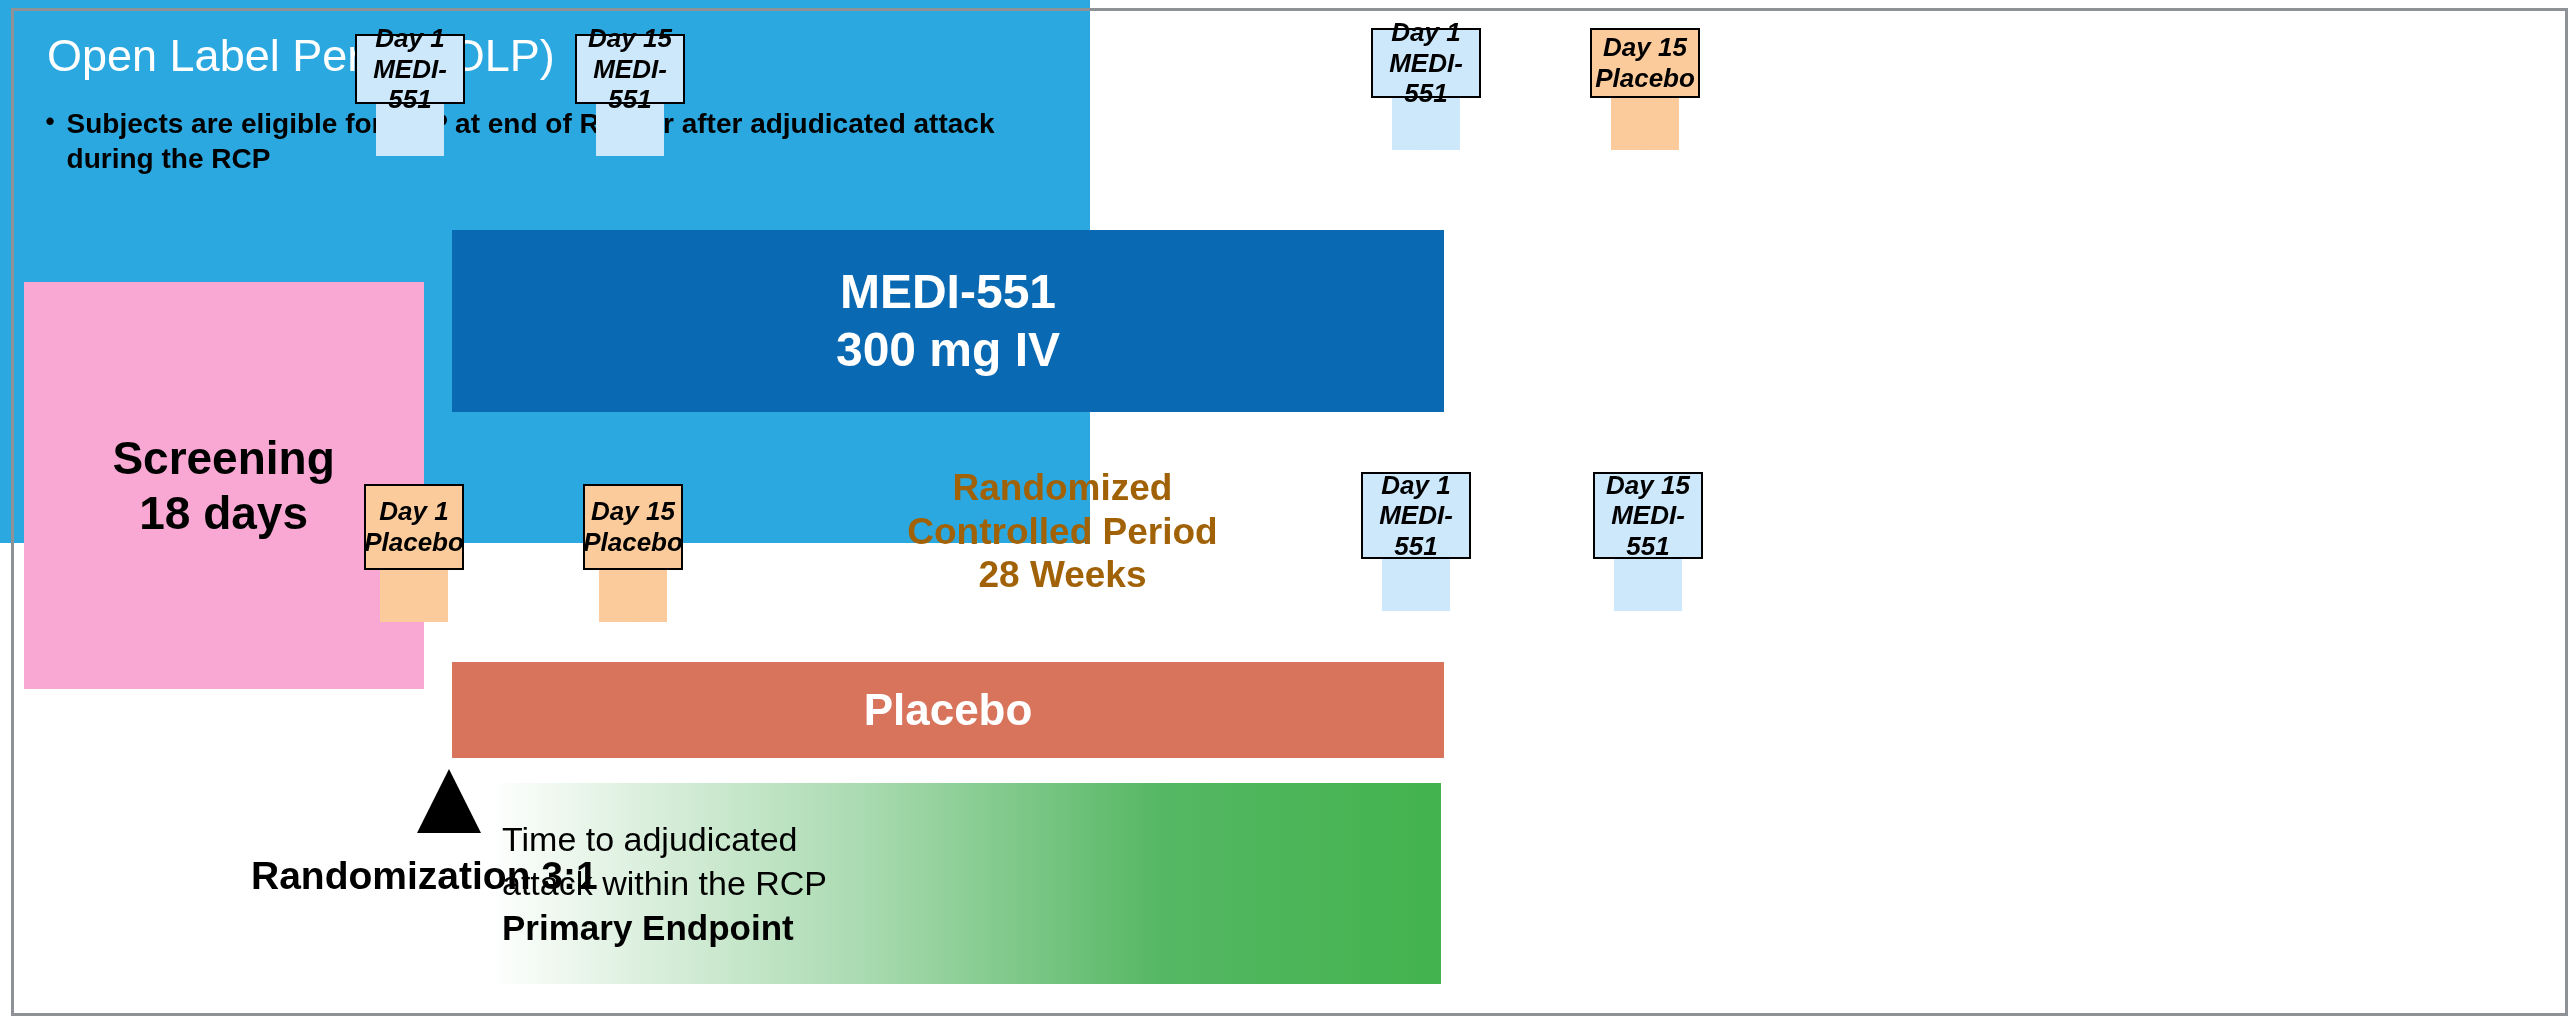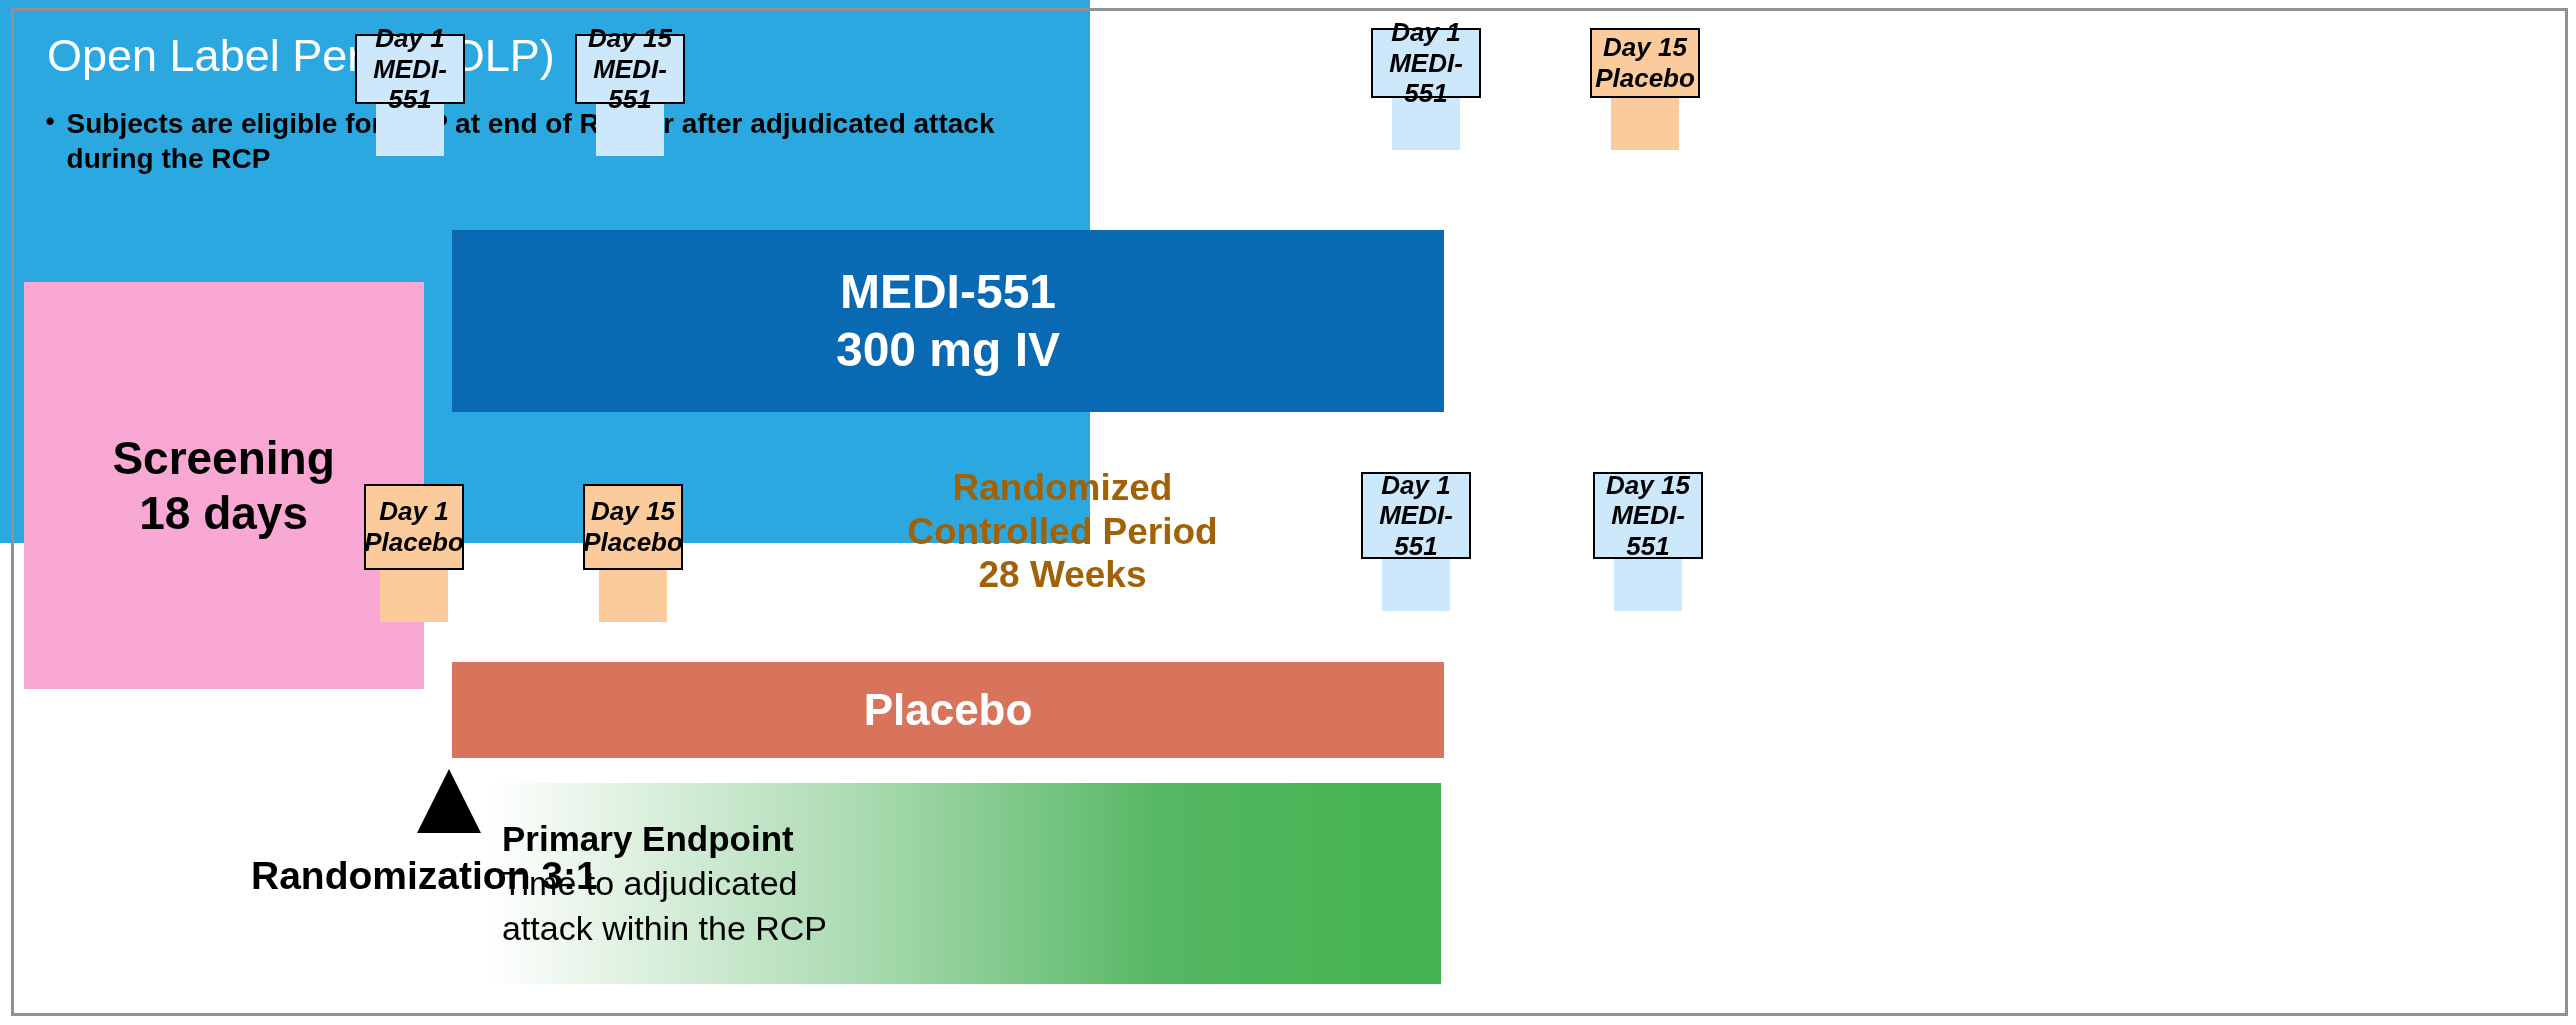--- a/index.html
+++ b/index.html
@@ -322,22 +322,22 @@
     <div class="cbox" style="width:110px; height:87px;">
       <span>Day 15</span>
       <span>MEDI-551</span>
     </div>
     <div class="carrow" style="width:68px; height:52px;">
       <div class="shape"></div>
     </div>
   </div>
 
   <div id="endpoint-bar">
-    <div id="endpoint-title">Primary Endpoint</div>
     <div id="endpoint-sub">Time to adjudicated
 attack within the RCP</div>
+    <div id="endpoint-title">Primary Endpoint</div>
   </div>
 
   <div id="randomization-triangle"></div>
   <div id="randomization-label">Randomization 3:1</div>
 
 </div>
 
 
 </body></html>

